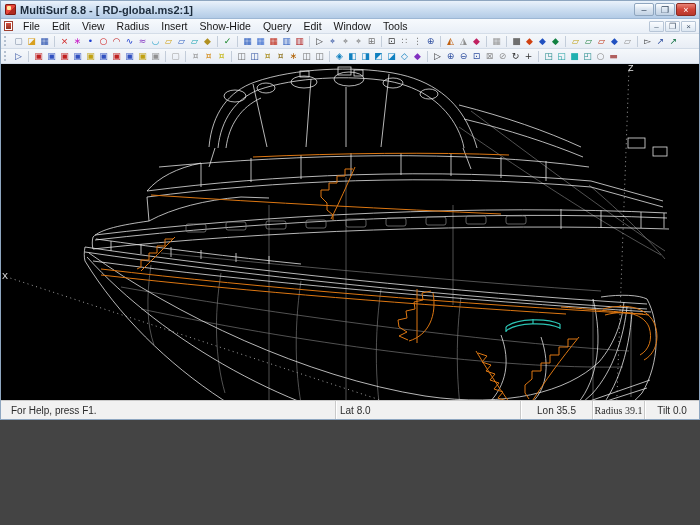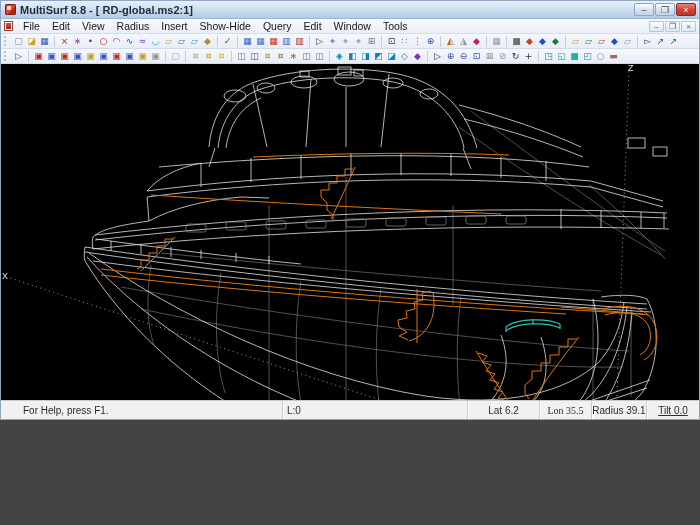--- a/index.html
+++ b/index.html
@@ -37,21 +37,21 @@
     border-radius:2px;cursor:default;}
   .tsep{width:1px;height:11px;background:#c3cdda;margin:0 3px;flex:0 0 1px;}
 
   
   .viewport{flex:1 1 auto;background:var(--background,#000);position:relative;overflow:hidden;}
   .viewport svg{display:block;width:700px;height:450px;}
 
   
   .statusbar{height:18px;flex:0 0 18px;display:flex;align-items:center;background:#f1f1f1;
     border-top:1px solid #c9c9c9;font-size:10px;color:#2c2c2c;}
-  .sb-help{flex:1;padding-left:22px;white-space:nowrap;}
+  .sb-help{flex:1;padding-left:10px;white-space:nowrap;}
   .sb-fields{display:flex;height:100%;}
   .sb-field{border-left:1px solid #c9c9c9;box-shadow:inset 1px 0 0 #ffffff;display:flex;align-items:center;
     box-sizing:border-box;white-space:nowrap;}
   .sb-field:nth-child(1){width:185px;padding-left:4px;}
   .sb-field:nth-child(2){width:72px;justify-content:center;}
   .sb-field:nth-child(3){width:52px;justify-content:center;font-family:Liberation Serif, serif;}
   .sb-field:nth-child(4){width:55px;justify-content:center;}
   .sb-field:nth-child(5){width:53px;justify-content:center;text-decoration:underline;}
 </style>
 </head>
@@ -358,21 +358,20 @@
         <path d="M505,320 L505,325"></path>
         <path d="M559,317 L559,322"></path>
         <path d="M532,312 L532,317"></path>
       </g>
     </svg>
   </div>
 
   <div class="statusbar">
     <div class="sb-help">For Help, press F1.</div>
     <div class="sb-fields">
-        <span class="sb-field">L:0</span>
-        <span class="sb-field">Lat 6.2</span>
+        <span class="sb-field">Lat 8.0</span>
         <span class="sb-field">Lon 35.5</span>
         <span class="sb-field">Radius 39.1</span>
         <span class="sb-field">Tilt 0.0</span>
       </div>
   </div>
 
 </div>
 
 </body></html>

